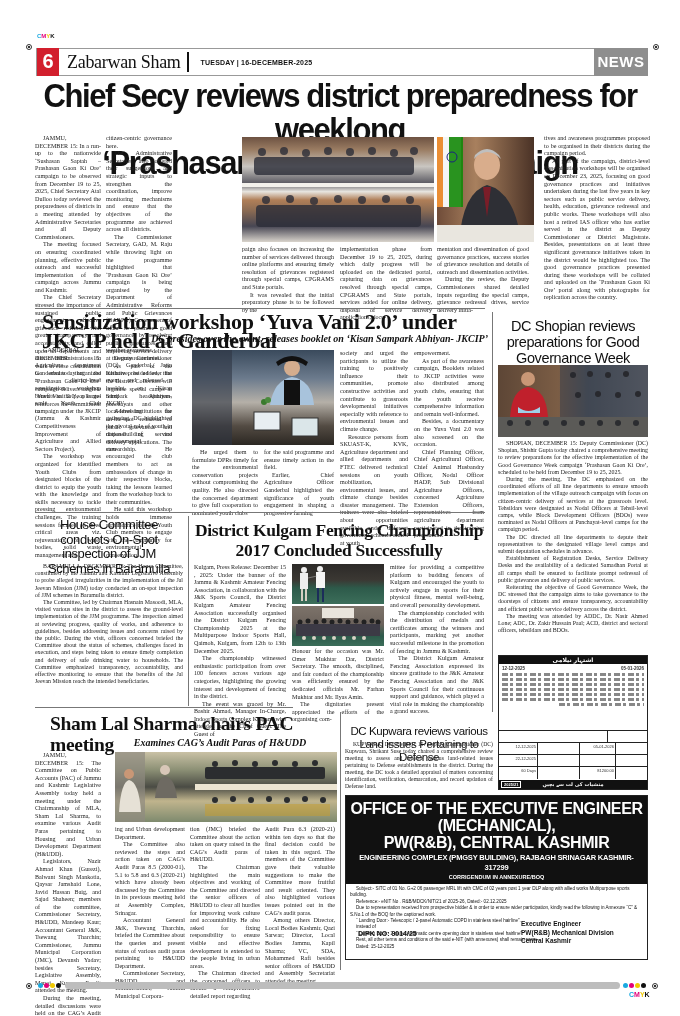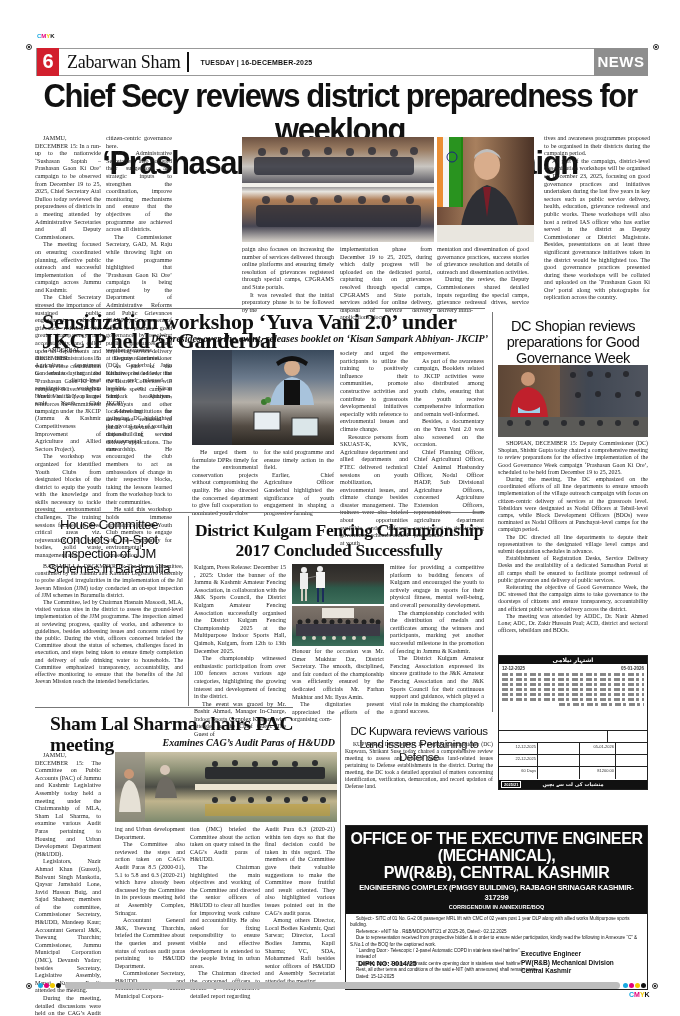--- a/index.html
+++ b/index.html
@@ -38,21 +38,21 @@
   .urdu-head { background: #111; color: #fff; text-align: center; font: bold 6px/8px "DejaVu Sans", sans-serif; }
   .urdu-foot { position: absolute; left: 0; right: 0; bottom: 0; height: 9px; background: #111; color: #fff; font: bold 5px/9px "DejaVu Sans", sans-serif; text-align: center; }
   .urdu-foot span.code { position: absolute; left: 2px; top: 1px; height: 7px; padding: 0 2px; border: 1px solid #fff; font: bold 4px/5px "Liberation Sans", sans-serif; }
   .urdu-lines { padding: 2px 3px; direction: rtl; }
   .urdu-line { height: 3px; margin: 2px 0; background: repeating-linear-gradient(90deg, #555 0 6px, transparent 6px 8px, #555 8px 11px, transparent 11px 14px); opacity: .7; }
   .urdu-table { position: absolute; left: 0; right: 0; top: 74px; bottom: 9px; border-top: 1px solid #222; }
   .urdu-row { display: flex; border-bottom: 1px solid #222; height: 12px; }
   .urdu-row div { border-left: 1px solid #222; font: 4px "Liberation Sans", sans-serif; padding: 1px; text-align: right; }
 
   
-  .tender { position: absolute; left: 345px; top: 795px; width: 303px; height: 165px; border: 1px solid #222; margin-top: 30px; }
+  .tender { position: absolute; left: 345px; top: 795px; width: 303px; height: 165px; border: 1px solid #222; }
   .tender-head { background: #111; color: #fff; text-align: center; padding: 4px 2px 3px; }
   .tender-title { font: bold 16px/17px "Liberation Sans", sans-serif; letter-spacing: -0.4px; }
   .tender-sub { font: bold 7.5px/10px "Liberation Sans", sans-serif; letter-spacing: -0.2px; margin-top: 2px; }
   .tender-corr { font: bold 5.5px/8px "Liberation Sans", sans-serif; }
   .tender-body { padding: 2px 4px; font: 4.6px/6.4px "Liberation Sans", sans-serif; color: #111; }
   .tender-body p { text-indent: 6px; }
   .tender-sign { position: absolute; left: 175px; top: 124px; font: bold 6.5px/8.5px "Liberation Sans", sans-serif; }
   .tender-dipk { position: absolute; left: 12px; top: 134px; font: bold 7px "Liberation Sans", sans-serif; }
 
   .footer-bar { position: absolute; left: 65px; top: 982px; width: 555px; height: 7px; border-radius: 4px; background: #bdbdbd; }
@@ -340,21 +340,21 @@
 </div>
 <div class="col" style="left:390px;top:564px;width:94px;">
   <p style="text-indent:0">mittee for providing a competitive platform to budding fencers of Kulgam and encouraged the youth to actively engage in sports for their physical fitness, mental well-being, and overall personality development.</p>
     <p>The championship concluded with the distribution of medals and certificates among the winners and participants, marking yet another successful milestone in the promotion of fencing in Jammu &amp; Kashmir.</p>
     <p>The District Kulgam Amateur Fencing Association expressed its sincere gratitude to the J&amp;K Amateur Fencing Association and the J&amp;K Sports Council for their continuous support and guidance, which played a vital role in making the championship a grand success.</p>
 </div>
 
 <div class="rule-h" style="left:35px;top:707px;width:258px;"></div>
 
 <div class="h2" style="left:50px;top:713px;width:280px;font-size:19.5px;line-height:21px;">Sham Lal Sharma chairs PAC meeting</div>
-<div class="deck" style="left:105px;top:737px;width:230px;text-align:right;">Examines CAG’s Audit Paras of H&amp;UDD</div>
+<div class="deck" style="left:105px;top:737px;width:230px;text-align:center;">Examines CAG’s Audit Paras of H&amp;UDD</div>
 <div class="col" style="left:35px;top:752px;width:66px;">
   <p>JAMMU, DECEMBER 15: The Committee on Public Accounts (PAC) of Jammu and Kashmir Legislative Assembly today held a meeting under the Chairmanship of MLA, Sham Lal Sharma, to examine various Audit Paras pertaining to Housing and Urban Development Department (H&amp;UDD).</p>
     <p>Legislators, Nazir Ahmad Khan (Gurezi), Balwant Singh Mankotia, Qaysar Jamshaid Lone, Javid Hassan Baig, and Sajad Shaheen; members of the committee, Commissioner Secretary, H&amp;UDD, Mandeep Kaur; Accountant General J&amp;K, Tsewang Tharchin; Commissioner, Jammu Municipal Corporation (JMC), Devansh Yadav; besides Secretary, Legislative Assembly, Manoj Kumar Pandit attended the meeting.</p>
     <p>During the meeting, detailed discussions were held on the CAG’s Audit Paras 3.3 and 4.2.3 (2006-07) and 3.12 (2014-15) pertaining to Hous-</p>
 </div>
 <div class="photo" style="left:115px;top:752px;width:222px;height:70px;background:linear-gradient(180deg,#c9c1a5 0%,#8d9176 25%,#4a4b44 50%,#c0b48d 70%,#7e8a6e 100%);">
   <svg width="222" height="70" viewBox="0 0 222 70">
     <rect x="0" y="0" width="30" height="70" fill="#8f8a80" opacity=".7"></rect>
     <circle cx="14" cy="22" r="5" fill="#c99776"></circle>
       <path d="M4 60 Q6 30 14 28 Q24 30 26 60Z" fill="#e6e1d6"></path>

